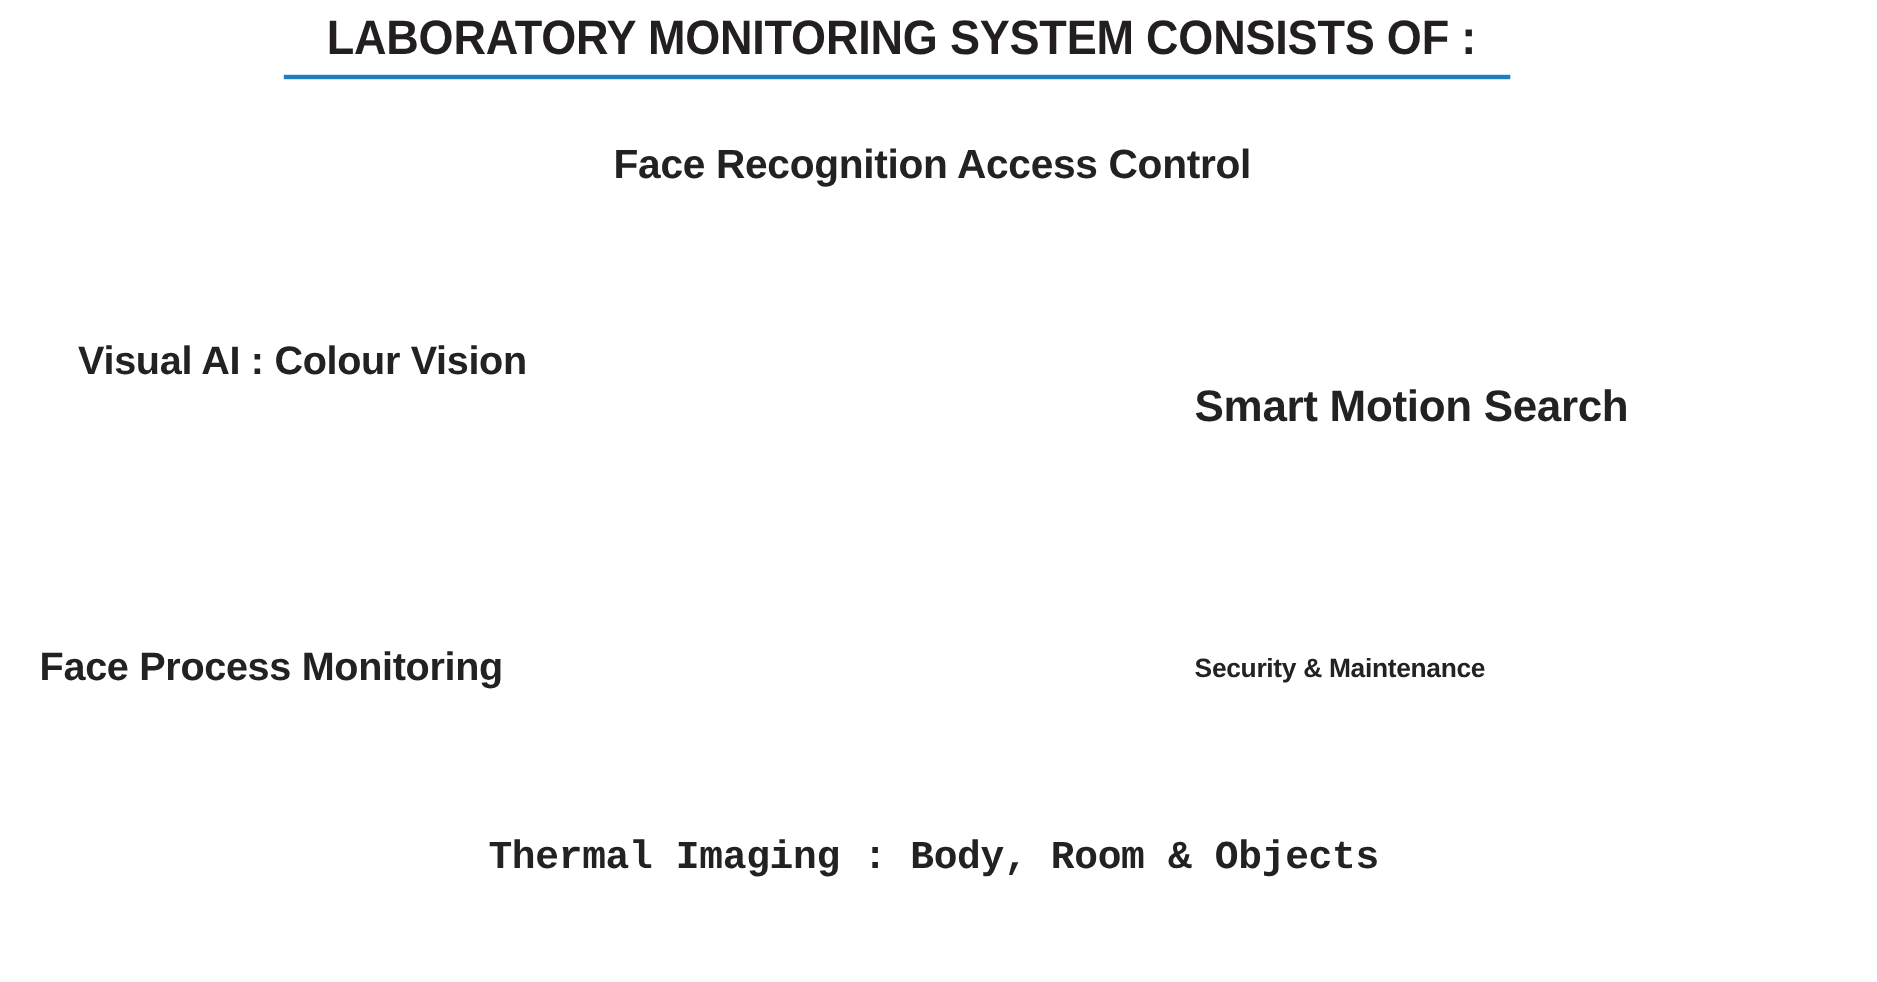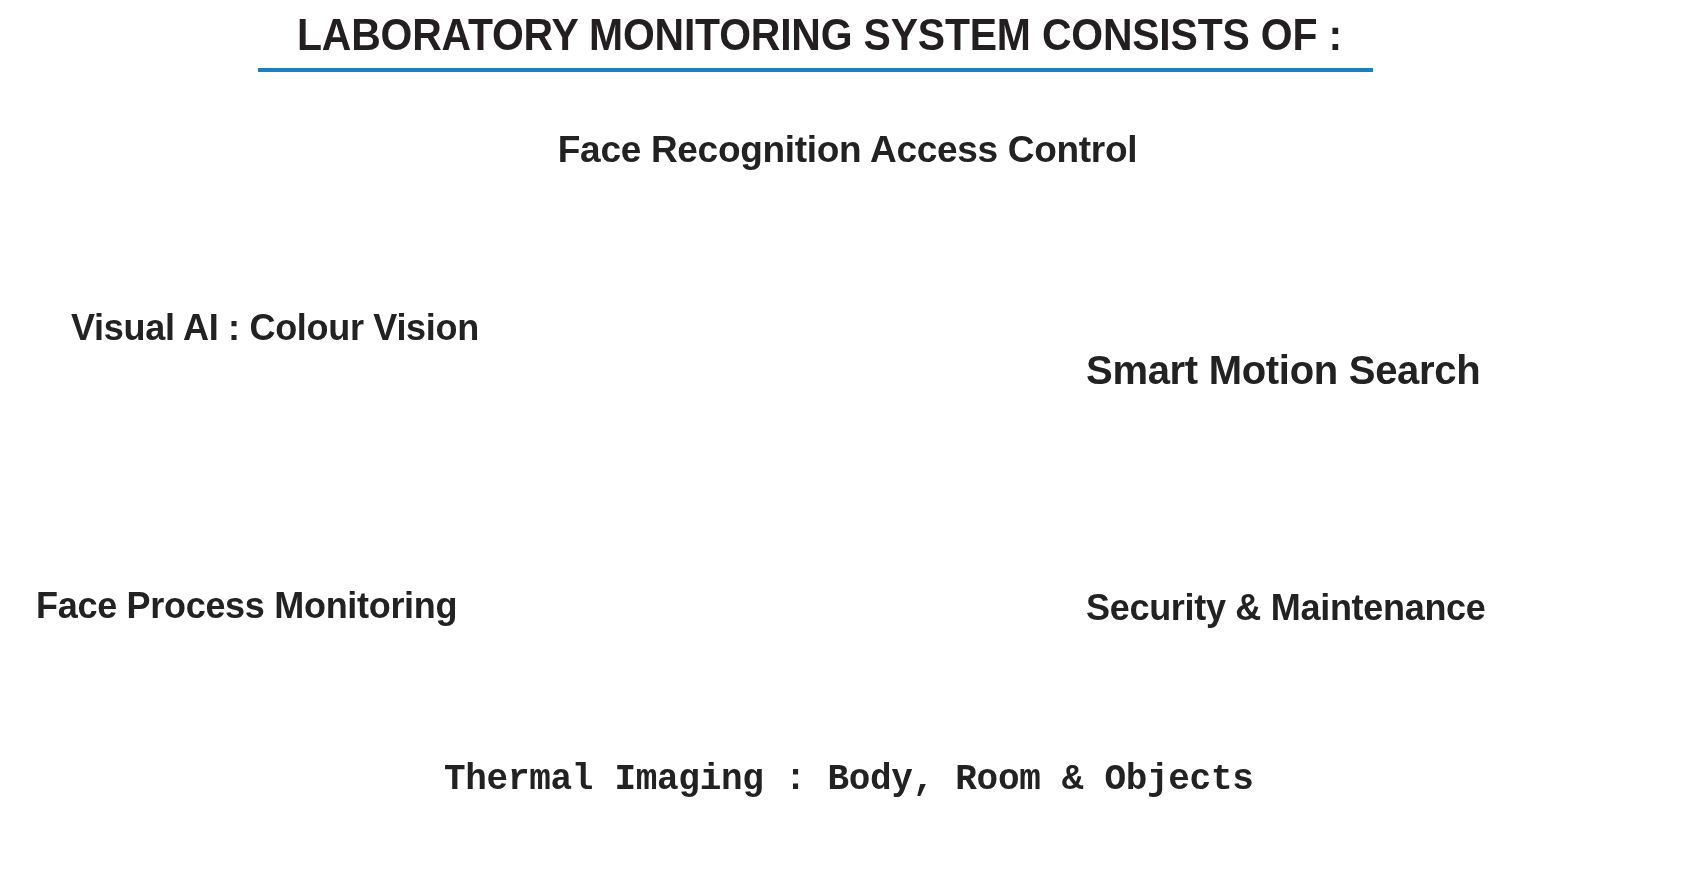--- a/index.html
+++ b/index.html
@@ -89,21 +89,21 @@
   .cap-work {
     left: 36px;
     top: 583px;
     font-size: 36px;
     line-height: 46px;
   }
 
   .cap-security {
     left: 1086px;
     top: 585px;
-    font-size: 36px;
+    font-size: 24px;
     line-height: 46px;
   }
 
   .cap-thermal {
     left: 444px;
     top: 757px;
     font-size: 36px;
     line-height: 46px;
     font-family: Liberation Mono, monospace;
   }

